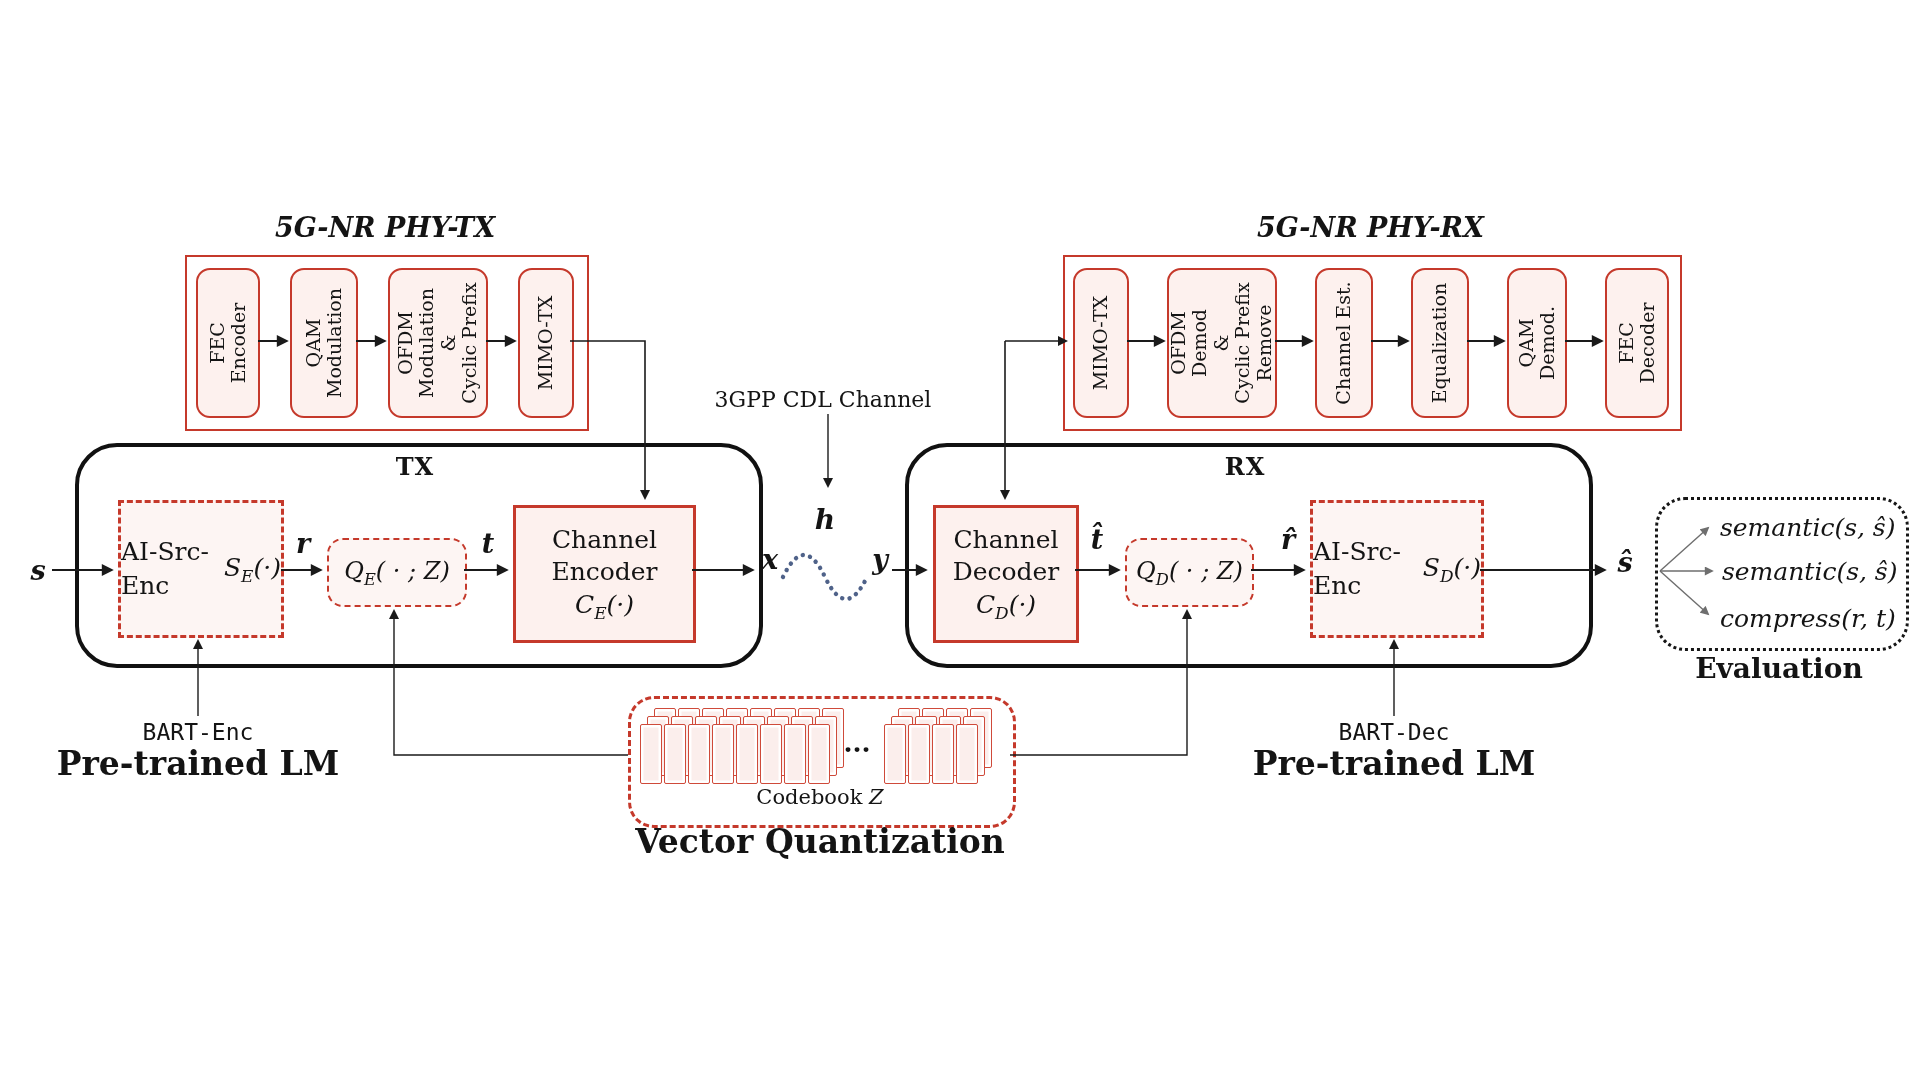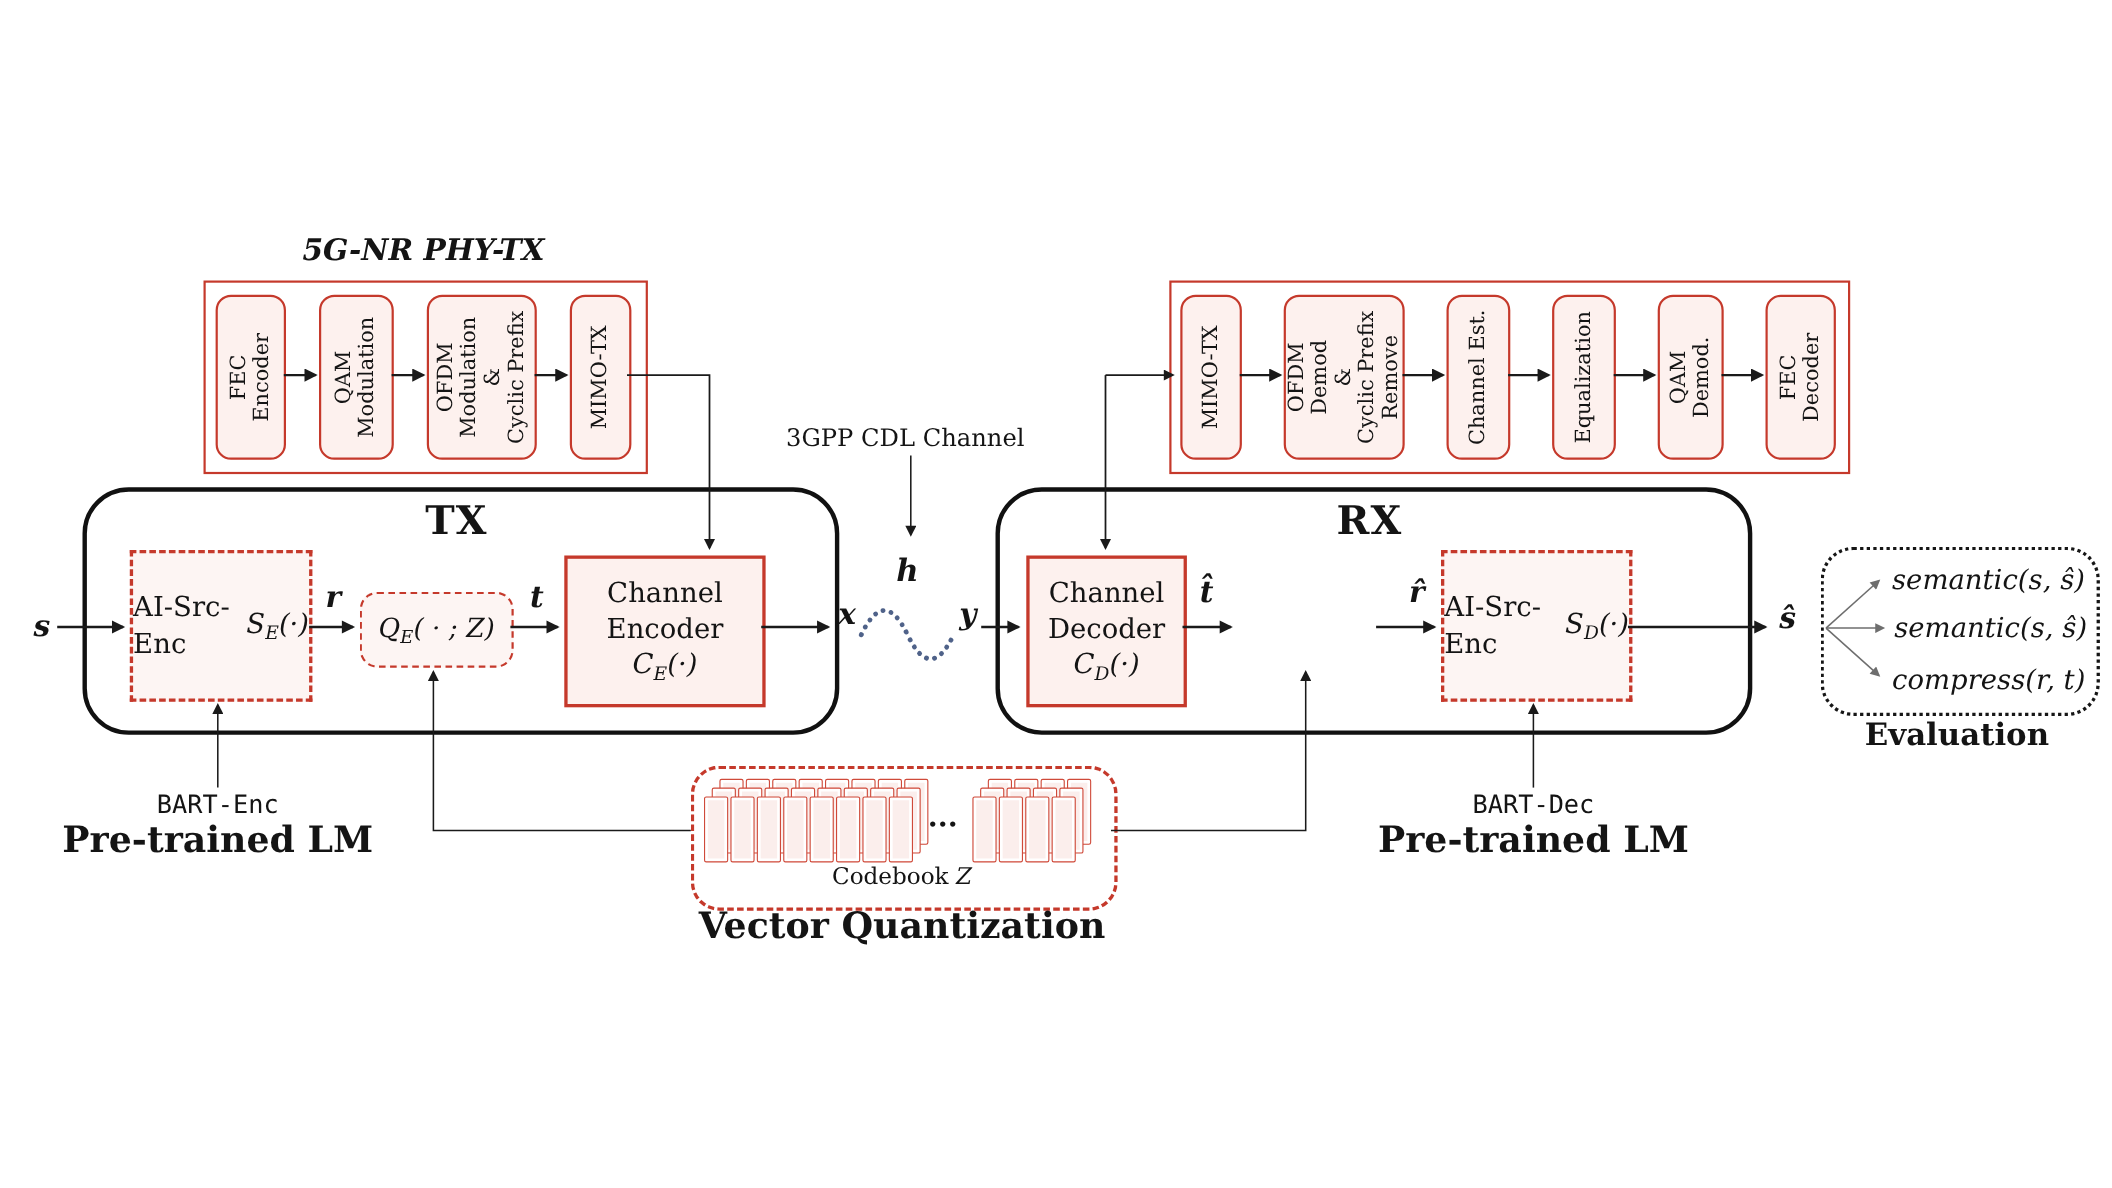--- a/index.html
+++ b/index.html
@@ -5,21 +5,21 @@
   :root{
     --red:#c5392b;
     --pink:#fdf1ee;
     --pink2:#fdf5f3;
     --ink:#141414;
   }
   html,body{margin:0;padding:0;background:#fff;}
   .stage{position:relative;width:1920px;height:1080px;background:#ffffff;overflow:hidden;
          font-family:"DejaVu Serif","Liberation Serif",serif;color:var(--ink);}
   .ttl{position:absolute;text-align:center;font-weight:bold;font-size:27px;font-style:italic;}
-  .bigttl{position:absolute;text-align:center;font-weight:bold;font-size:36px;letter-spacing:1px;}
+  .bigttl{position:absolute;text-align:center;font-weight:bold;font-size:24px;letter-spacing:1px;}
   .phybox{position:absolute;border:2.5px solid var(--red);background:#fff;}
   .vblock{position:absolute;border:2px solid var(--red);border-radius:14px;background:var(--pink);}
   .vlabel{position:absolute;left:50%;top:50%;width:160px;
           transform:translate(-50%,-50%) rotate(-90deg);
           text-align:center;white-space:pre-line;font-size:19px;line-height:1.13;}
   .bigbox{position:absolute;border:4.5px solid #111;border-radius:42px;background:#fff;}
   .solidbox{position:absolute;border:3px solid var(--red);background:var(--pink);
             display:flex;flex-direction:column;align-items:center;justify-content:center;
             font-size:25px;line-height:1.3;}
   .dashbox{position:absolute;border:3.5px dashed var(--red);background:var(--pink2);
@@ -62,20 +62,21 @@
   <div class="vblock" style="left:388px;top:268px;width:96px;height:146px">
     <span class="vlabel">OFDM
 Modulation
 &amp;
 Cyclic Prefix</span>
   </div>
   <div class="vblock" style="left:518px;top:268px;width:52px;height:146px">
     <span class="vlabel">MIMO-TX</span>
   </div>
 
+  <div class="ttl" style="left:1063px;top:212px;width:615px">5G-NR PHY-RX</div>
   <div class="phybox" style="left:1063px;top:255px;width:615px;height:172px"></div>
   <div class="vblock" style="left:1073px;top:268px;width:52px;height:146px">
     <span class="vlabel">MIMO-TX</span>
   </div>
   <div class="vblock" style="left:1167px;top:268px;width:106px;height:146px">
     <span class="vlabel">OFDM
 Demod
 &amp;
 Cyclic Prefix
 Remove</span>
@@ -115,20 +116,23 @@
 
   <div class="bigbox" style="left:905px;top:443px;width:680px;height:217px"></div>
   <div class="bigttl" style="left:905px;top:452px;width:680px">RX</div>
 
   <div class="solidbox" style="left:933px;top:505px;width:140px;height:132px">
     <div>Channel</div>
     <div>Decoder</div>
     <div><span class="mi">C</span><sub>D</sub><span class="mi">(·)</span></div>
   </div>
 
+  <div class="qbox" style="left:1125px;top:538px;width:125px;height:65px">
+    <span><span class="mi">Q</span><sub>D</sub><span class="mi">( · ; Z)</span></span>
+  </div>
 
   <div class="dashbox" style="left:1310px;top:500px;width:168px;height:132px">
     <div>AI-Src-Enc</div>
     <div><span class="mi">S</span><sub>D</sub><span class="mi">(·)</span></div>
   </div>
 
   <div class="plain" style="left:823px;top:399px">3GPP CDL Channel</div>
   <span class="mlabel" style="left:825px;top:519px;font-size:28px">h</span>
   <span class="mlabel" style="left:770px;top:559px">x</span>
   <span class="mlabel" style="left:880px;top:559px">y</span>

